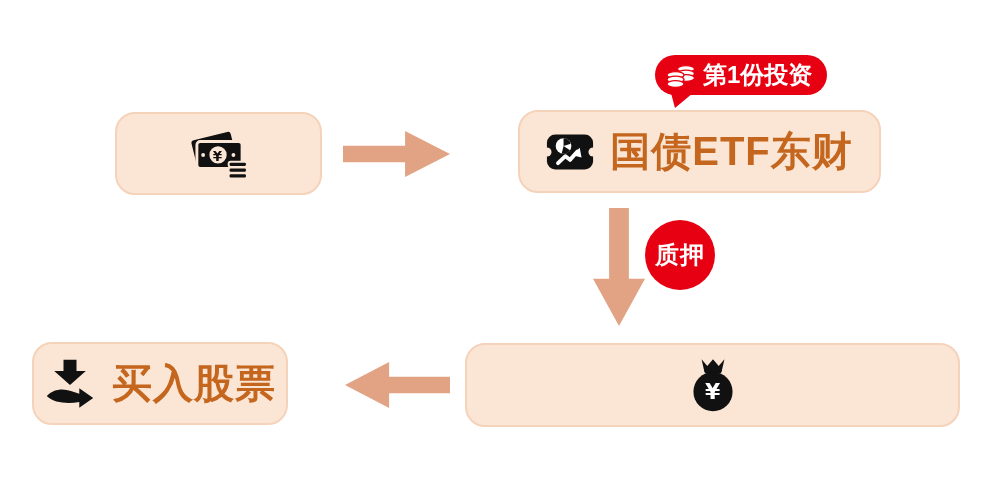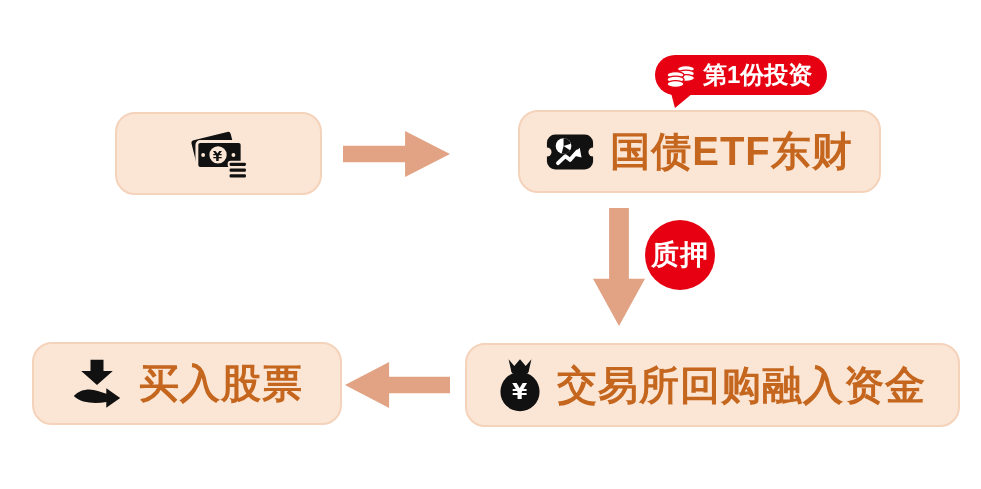--- a/index.html
+++ b/index.html
@@ -18,21 +18,21 @@
     color:#C5661E;
     font-weight:bold;
     font-size:40px;
     letter-spacing:1px;
     white-space:nowrap;
   }
   .node .icon { flex:0 0 auto; display:flex; align-items:center; }
   #node-cash { left:115px; top:112px; width:207px; height:83px; }
   #node-etf  { left:470px; top:110px; width:363px; height:83px;margin-left:48px; }
   #node-repo { left:465px; top:343px; width:495px; height:84px; }
-  #node-buy  { left:32px;  top:342px; width:310px; height:83px; }
+  #node-buy  { left:32px;  top:342px; width:256px; height:83px; }
 
   
   .arrow { position:absolute; background:#E1A384; }
   #arrow-right {
     left:343px; top:131px; width:107px; height:46px;
     clip-path:polygon(0 32%, 58% 32%, 58% 0, 100% 50%, 58% 100%, 58% 68%, 0 68%);
   }
   #arrow-down {
     left:593px; top:208px; width:52px; height:118px;
     clip-path:polygon(31% 0, 69% 0, 69% 60%, 100% 60%, 50% 100%, 0 60%, 31% 60%);
@@ -40,21 +40,21 @@
   #arrow-left {
     left:345px; top:362px; width:105px; height:46px;
     clip-path:polygon(100% 32%, 42% 32%, 42% 0, 0 50%, 42% 100%, 42% 68%, 100% 68%);
   }
 
   
   .pledge-circle {
     position:absolute; left:645px; top:220px; width:70px; height:70px;
     background:#E60012; border-radius:50%;
     display:flex; align-items:center; justify-content:center;
-    color:#ffffff; font-size:28px; font-weight:bold; letter-spacing:1px;
+    color:#ffffff; font-size:24px; font-weight:bold; letter-spacing:1px;
   }
 
   
   .badge {
     position:absolute;
     background:#E60012;
     color:#ffffff;
     height:40px;
     border-radius:20px;
     display:flex; align-items:center;
@@ -137,21 +137,20 @@
 
   <div class="node" id="node-repo">
     <span class="icon">
       <svg width="42" height="54" viewBox="0 0 44 56">
         <path d="M10 1 L16 8 L22 1 L28 8 L34 1 L31 14 L13 14 Z" fill="#111"></path>
         <rect x="13" y="9" width="18" height="7" rx="3" fill="#111"></rect>
         <circle cx="22" cy="35" r="20.5" fill="#111"></circle>
         <text x="22" y="43" font-size="23" font-weight="bold" text-anchor="middle" fill="#fff" font-family="'DejaVu Sans',sans-serif">¥</text>
       </svg>
     </span>
-    <span>交易所回购融入资金</span>
   </div>
 
   <div class="arrow" id="arrow-left"></div>
 
   <div class="node" id="node-buy">
     <span class="icon">
       <svg width="52" height="52" viewBox="0 0 56 56">
         <path d="M21 2 h14 v12 h10 l-17 15 -17 -15 h10 z" fill="#111"></path>
         <path d="M3 41 C 10 33.5, 20 32.5, 29 35.5 L38 38.5 L38 32.5 L53 43 L38 53.5 L38 47.5 C 26 49.5, 11 49, 3 41 Z" fill="#111"></path>
       </svg>

